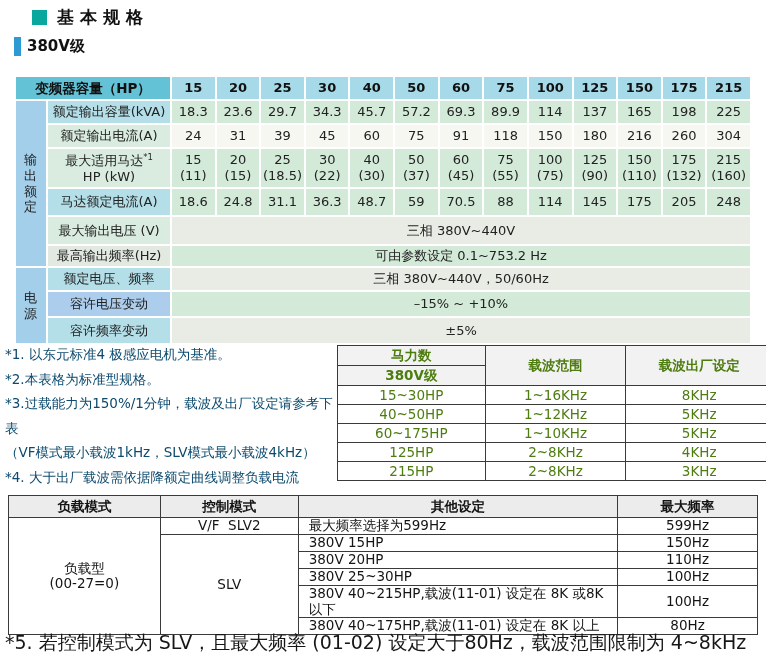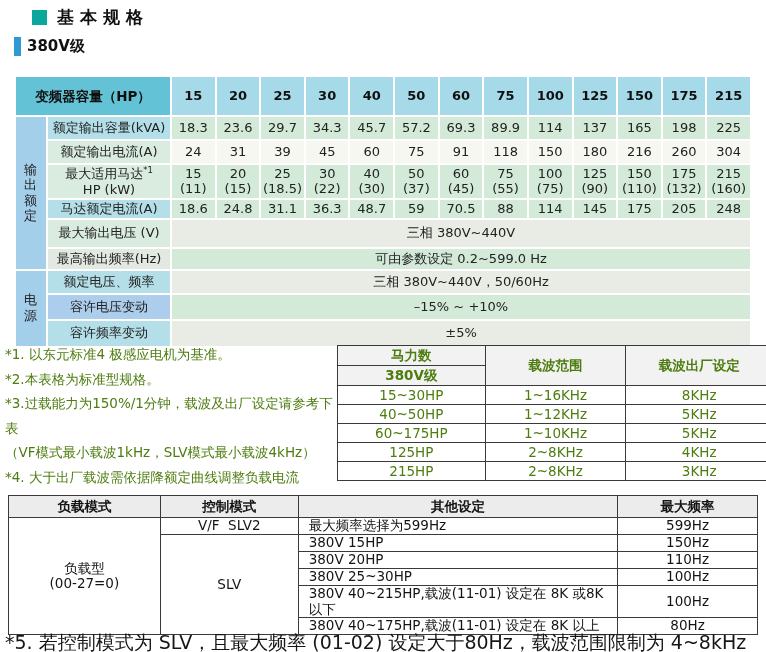--- a/index.html
+++ b/index.html
@@ -24,21 +24,21 @@
   #main-table sup{font-size:8.5px;vertical-align:super;}
   .bg-cyan{background:var(--lbl-cyan,#b4dfe9);}
   .bg-green{background:var(--lbl-green,#d9ecdf);}
   .bg-green2{background:var(--lbl-green2,#e2e9e1);}
   .bg-blue{background:var(--lbl-blue,#adcdec);}
   .bg-dgreen{background:var(--dat-green,#d4ead9);}
   .bg-dwhite{background:var(--dat-white,#f6f7f1);}
   .bg-dgray{background:var(--dat-gray,#e9ece4);margin-left:32px;}
 
   
-  .notes{position:absolute;left:5px;top:342px;width:330px;font-size:13.5px;line-height:24.5px;color:#4d7c0f;font-weight:500;}
+  .notes{position:absolute;left:5px;top:342px;width:330px;font-size:13.5px;line-height:24.5px;color:#0c4a6e;font-weight:500;}
   .footnote{position:absolute;left:5px;top:630px;font-size:19px;color:#161616;font-weight:500;}
 
   
   #carrier-table{position:absolute;left:337px;top:345px;width:436px;border-collapse:collapse;
     font-size:13.5px;text-align:center;color:#4d7c0f;}
   #carrier-table td{border:1px solid #3a3a3a;padding:0 4px;height:18px;font-weight:400;}
   #carrier-table td.ch{font-weight:bold;background:#f2f2f2;height:19px;}
 
   
   #mode-table{position:absolute;left:8px;top:495px;width:750px;border-collapse:collapse;
@@ -75,21 +75,21 @@
         <col>
         <col>
         <col>
         <col>
         <col>
         <col>
         <col>
         <col>
       </colgroup>
       <tbody>
-        <tr style="height: 38px;">
+        <tr style="height: 22px;">
           <td colspan="2" class="mh">变频器容量（HP）</td>
           <td class="mhn">15</td>
           <td class="mhn">20</td>
           <td class="mhn">25</td>
           <td class="mhn">30</td>
           <td class="mhn">40</td>
           <td class="mhn">50</td>
           <td class="mhn">60</td>
           <td class="mhn">75</td>
           <td class="mhn">100</td>
@@ -124,37 +124,37 @@
           <td class="bg-dwhite">60</td>
           <td class="bg-dwhite">75</td>
           <td class="bg-dwhite">91</td>
           <td class="bg-dwhite">118</td>
           <td class="bg-dwhite">150</td>
           <td class="bg-dwhite">180</td>
           <td class="bg-dwhite">216</td>
           <td class="bg-dwhite">260</td>
           <td class="bg-dwhite">304</td>
         </tr>
-        <tr style="height: 32px;">
+        <tr style="height: 38px;">
           <td class="bg-green">最大适用马达<sup>*1</sup><br>HP (kW)</td>
           <td class="bg-dgreen">15<br>(11)</td>
           <td class="bg-dgreen">20<br>(15)</td>
           <td class="bg-dgreen">25<br>(18.5)</td>
           <td class="bg-dgreen">30<br>(22)</td>
           <td class="bg-dgreen">40<br>(30)</td>
           <td class="bg-dgreen">50<br>(37)</td>
           <td class="bg-dgreen">60<br>(45)</td>
           <td class="bg-dgreen">75<br>(55)</td>
           <td class="bg-dgreen">100<br>(75)</td>
           <td class="bg-dgreen">125<br>(90)</td>
           <td class="bg-dgreen">150<br>(110)</td>
           <td class="bg-dgreen">175<br>(132)</td>
           <td class="bg-dgreen">215<br>(160)</td>
         </tr>
-        <tr style="height: 18px;">
+        <tr style="height: 26px;">
           <td class="bg-cyan">马达额定电流(A)</td>
           <td class="bg-dgreen">18.6</td>
           <td class="bg-dgreen">24.8</td>
           <td class="bg-dgreen">31.1</td>
           <td class="bg-dgreen">36.3</td>
           <td class="bg-dgreen">48.7</td>
           <td class="bg-dgreen">59</td>
           <td class="bg-dgreen">70.5</td>
           <td class="bg-dgreen">88</td>
           <td class="bg-dgreen">114</td>
@@ -162,21 +162,21 @@
           <td class="bg-dgreen">175</td>
           <td class="bg-dgreen">205</td>
           <td class="bg-dgreen">248</td>
         </tr>
         <tr style="height: 27px;">
           <td class="bg-green">最大输出电压 (V)</td>
           <td colspan="13" class="bg-dgray">三相 380V~440V</td>
         </tr>
         <tr style="height: 20px;">
           <td class="bg-green2">最高输出频率(Hz)</td>
-          <td colspan="13" class="bg-dgreen">可由参数设定 0.2~599.0 Hz</td>
+          <td colspan="13" class="bg-dgreen">可由参数设定 0.1~753.2 Hz</td>
         </tr>
         <tr style="height: 22px;">
           <td rowspan="3" class="grp">电 源</td>
           <td class="bg-cyan">额定电压、频率</td>
           <td colspan="13" class="bg-dgray">三相 380V~440V，50/60Hz</td>
         </tr>
         <tr style="height: 24px;">
           <td class="bg-blue">容许电压变动</td>
           <td colspan="13" class="bg-dgreen">–15% ~ +10%</td>
         </tr>

